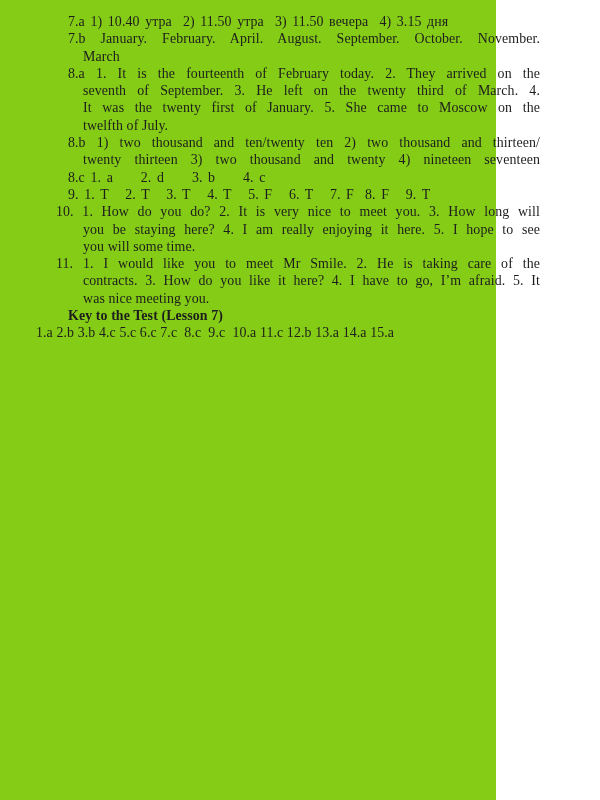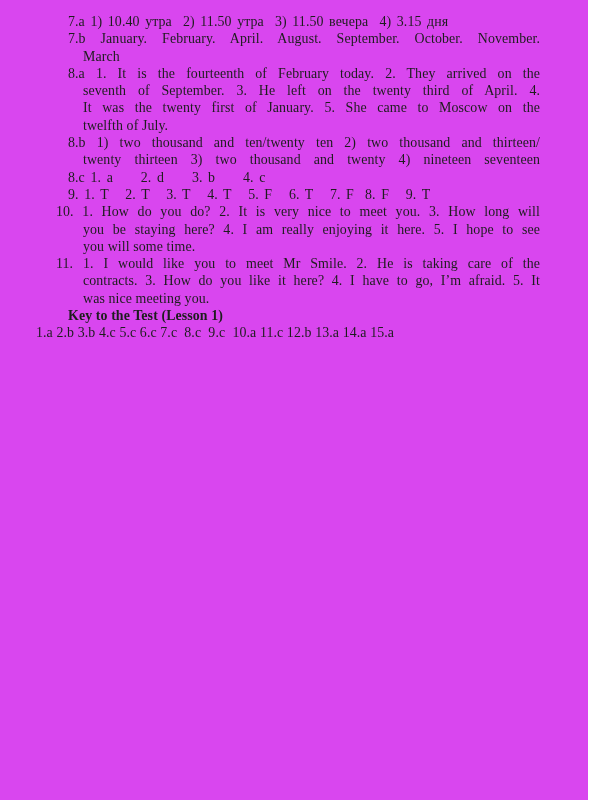--- a/index.html
+++ b/index.html
@@ -9,23 +9,23 @@
   }
   body {
     width: 600px;
     height: 800px;
     font-family: "Liberation Serif", "DejaVu Serif", serif;
     color: #1d1d1d;
     overflow: hidden;
   }
   .page {
     padding-top: 13px;
-    width: 588px;
+    width: 496px;
     height: 787px;
-    background: #d946ef;
+    background: #84cc16;
   }
   .item {
     margin-left: 83px;
     width: 457px;
   }
   .line {
     font-size: 13.9px;
     line-height: 17.3px;
     letter-spacing: 0.1px;
     white-space: nowrap;
@@ -57,21 +57,21 @@
   <div>
       <div class="item">
         <div class="line first pre"><span class="label">7.a</span> 1) 10.40 утра  2) 11.50 утра  3) 11.50 вечера  4) 3.15 дня</div>
       </div>
       <div class="item">
         <div class="line first just"><span class="label">7.b</span> January. February. April. August. September. October. November.</div>
         <div class="line">March</div>
       </div>
       <div class="item">
         <div class="line first just"><span class="label">8.a</span> 1. It is the fourteenth of February today. 2. They arrived on the</div>
-        <div class="line just">seventh of September. 3. He left on the twenty third of April. 4.</div>
+        <div class="line just">seventh of September. 3. He left on the twenty third of March. 4.</div>
         <div class="line just">It was the twenty first of January. 5. She came to Moscow on the</div>
         <div class="line">twelfth of July.</div>
       </div>
       <div class="item">
         <div class="line first just"><span class="label">8.b</span> 1) two thousand and ten/twenty ten  2) two thousand and thirteen/</div>
         <div class="line just">twenty thirteen 3) two thousand and twenty 4) nineteen seventeen</div>
       </div>
       <div class="item">
         <div class="line first pre"><span class="label">8.c</span> 1. a     2. d     3. b     4. c</div>
       </div>
@@ -82,15 +82,15 @@
         <div class="line first just"><span class="label">10.</span> 1. How do you do? 2. It is very nice to meet you. 3. How long will</div>
         <div class="line just">you be staying here? 4. I am really enjoying it here. 5. I hope to see</div>
         <div class="line">you will some time.</div>
       </div>
       <div class="item wide">
         <div class="line first just"><span class="label">11.</span> 1. I would like you to meet Mr Smile. 2. He is taking care of the</div>
         <div class="line just">contracts. 3. How do you like it here? 4. I have to go, I’m afraid. 5. It</div>
         <div class="line">was nice meeting you.</div>
       </div>
     </div>
-  <div class="line heading">Key to the Test (Lesson 1)</div>
+  <div class="line heading">Key to the Test (Lesson 7)</div>
   <div class="line answers">1.a 2.b 3.b 4.c 5.c 6.c 7.c  8.c  9.c  10.a 11.c 12.b 13.a 14.a 15.a</div>
 </div>
 
 </body></html>

